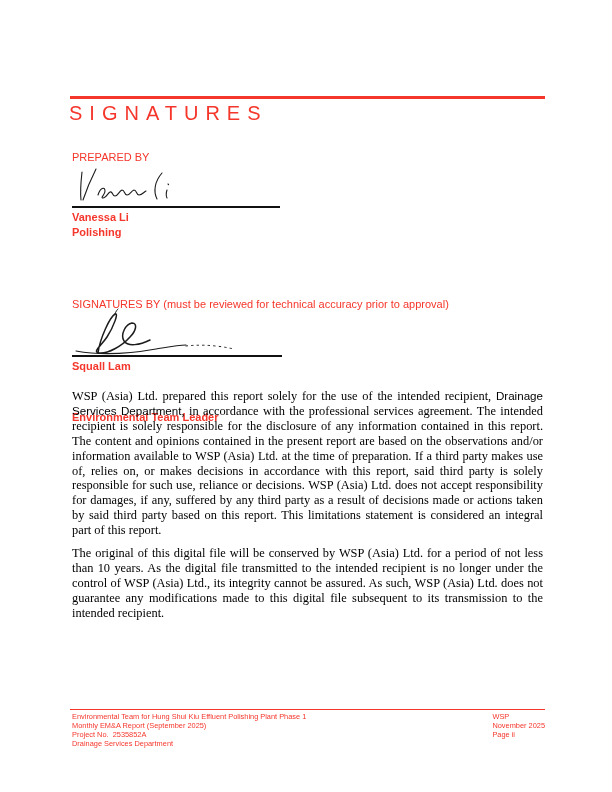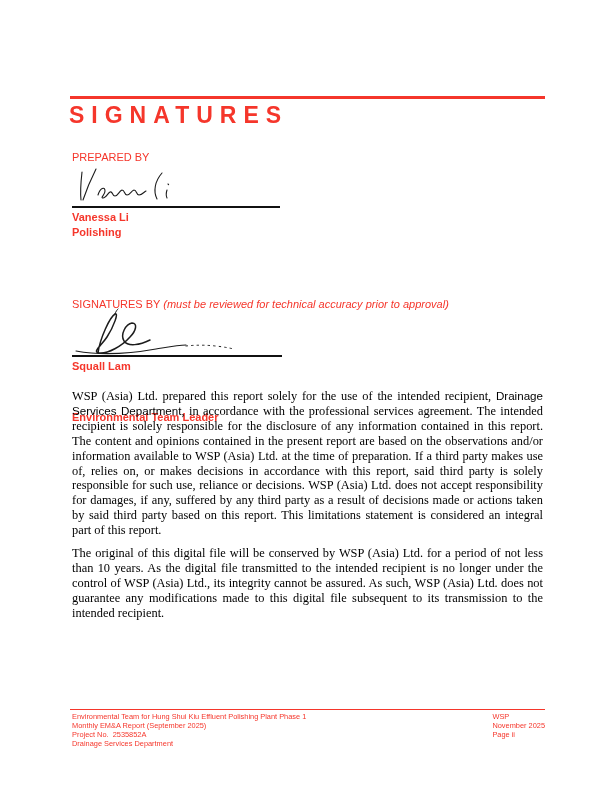--- a/index.html
+++ b/index.html
@@ -11,29 +11,29 @@
     font-family: "Liberation Sans", sans-serif;
     overflow: hidden;
   }
 
   .rule-top {
     position: absolute; left: 70px; top: 96px;
     width: 475px; height: 3px; background: #f5362b;
   }
   .doc-title {
     position: absolute; left: 69px; top: 102px;
-    font-size: 23px; letter-spacing: 7px; color: #f5362b;
-    font-weight: 700; white-space: nowrap;
+    font-size: 20px; letter-spacing: 7px; color: #f5362b;
+    font-weight: 400; white-space: nowrap;
   }
 
   .sec-label {
     position: absolute; left: 72px;
     font-size: 11px; color: #f5362b; white-space: nowrap;
   }
-  .sec-label .note { font-style: italic; }
+  .sec-label .note { }
 
   .sig-svg { position: absolute; }
   .sig-line {
     position: absolute; left: 72px;
     height: 2px; background: #111111;
   }
   .sig-name, .sig-role {
     position: absolute; left: 72px;
     font-size: 11px; font-weight: bold; color: #f5362b; white-space: nowrap; text-align: right;
   }

